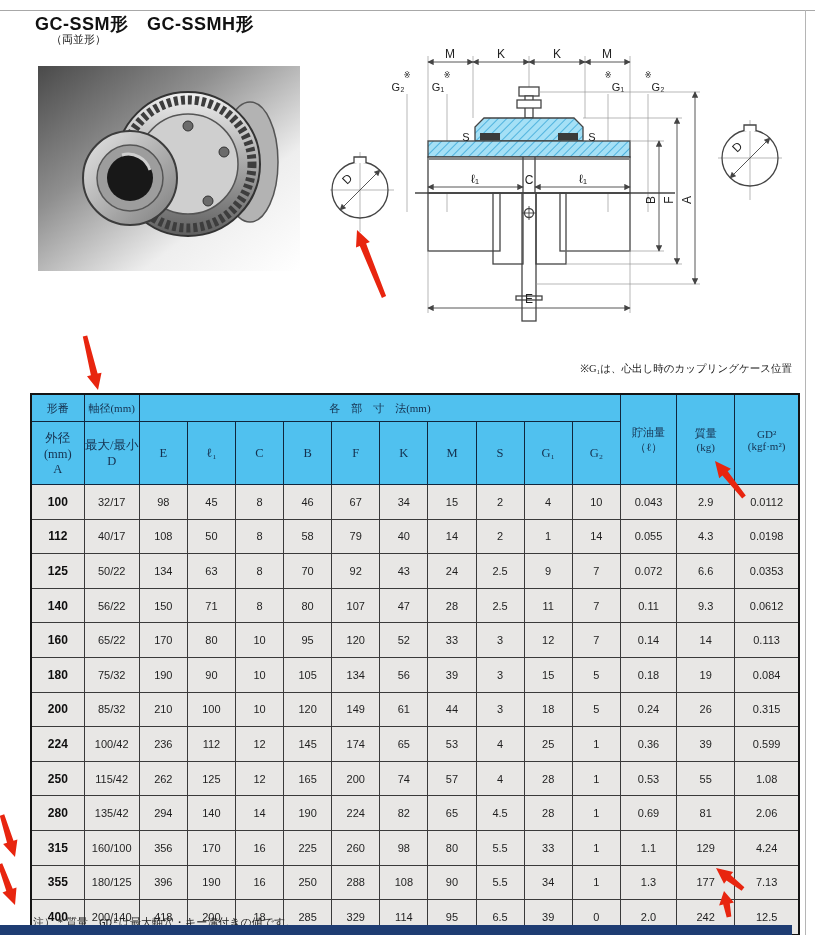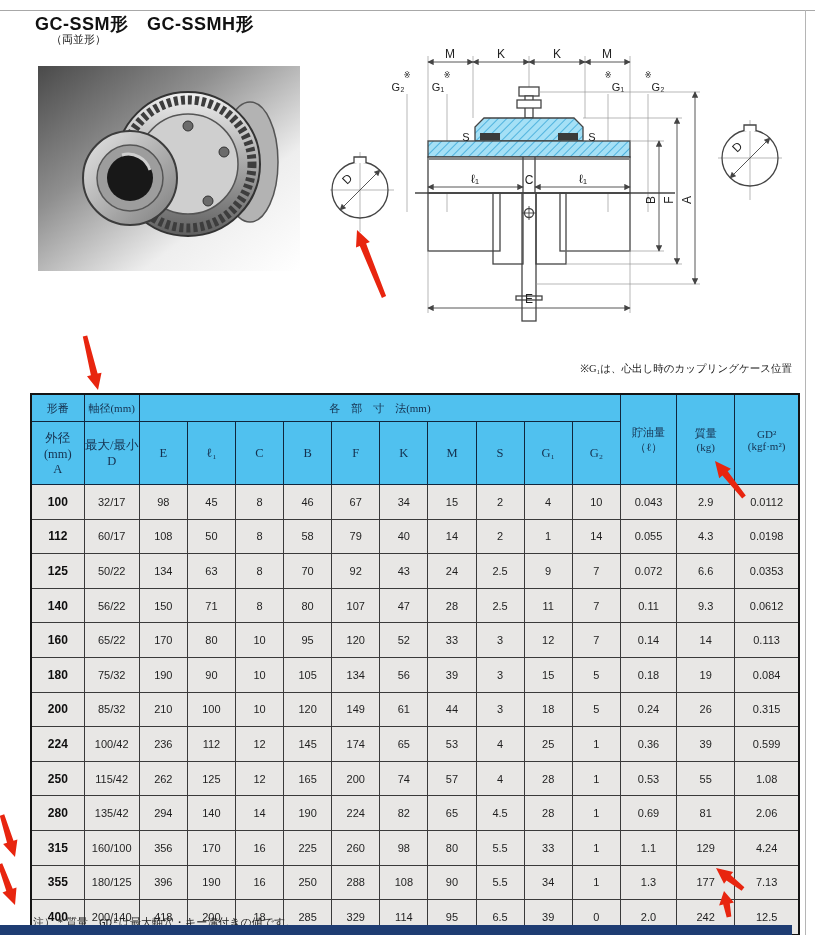--- a/index.html
+++ b/index.html
@@ -272,21 +272,21 @@
           <td>15</td>
           <td>2</td>
           <td>4</td>
           <td>10</td>
           <td>0.043</td>
           <td>2.9</td>
           <td>0.0112</td>
         </tr>
         <tr>
           <td class="model">112</td>
-          <td>60/17</td>
+          <td>40/17</td>
           <td>108</td>
           <td>50</td>
           <td>8</td>
           <td>58</td>
           <td>79</td>
           <td>40</td>
           <td>14</td>
           <td>2</td>
           <td>1</td>
           <td>14</td>

